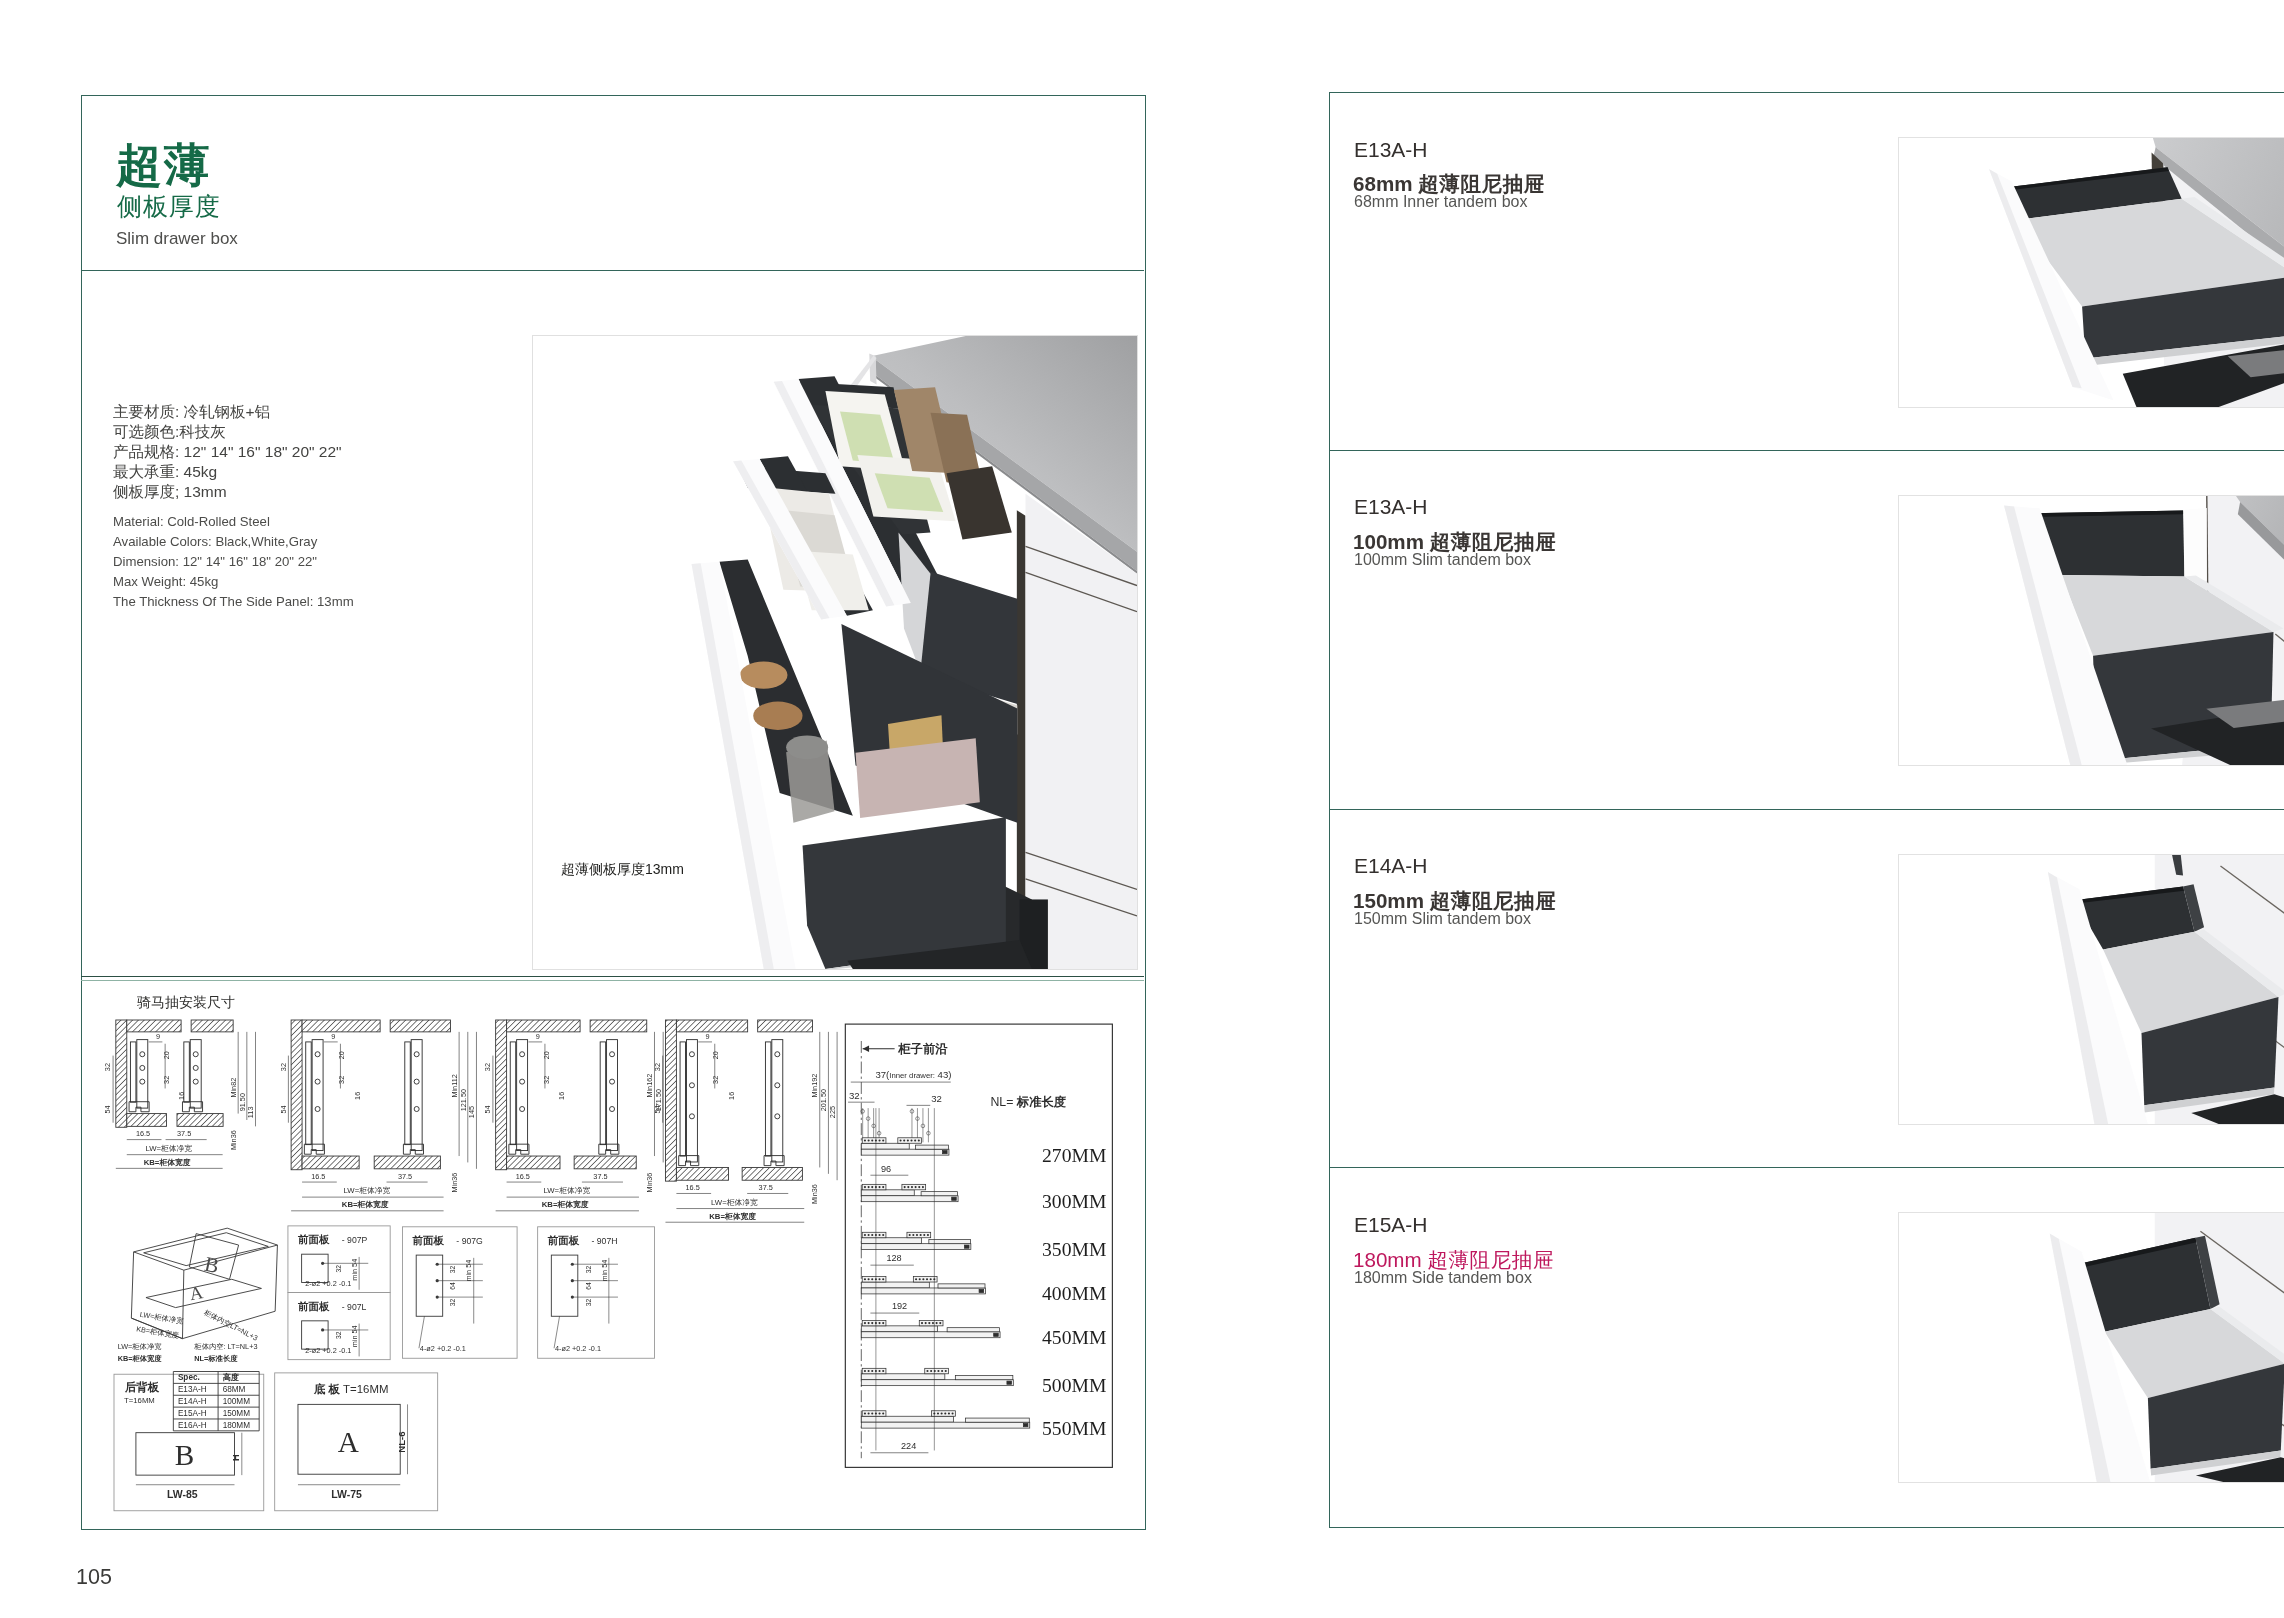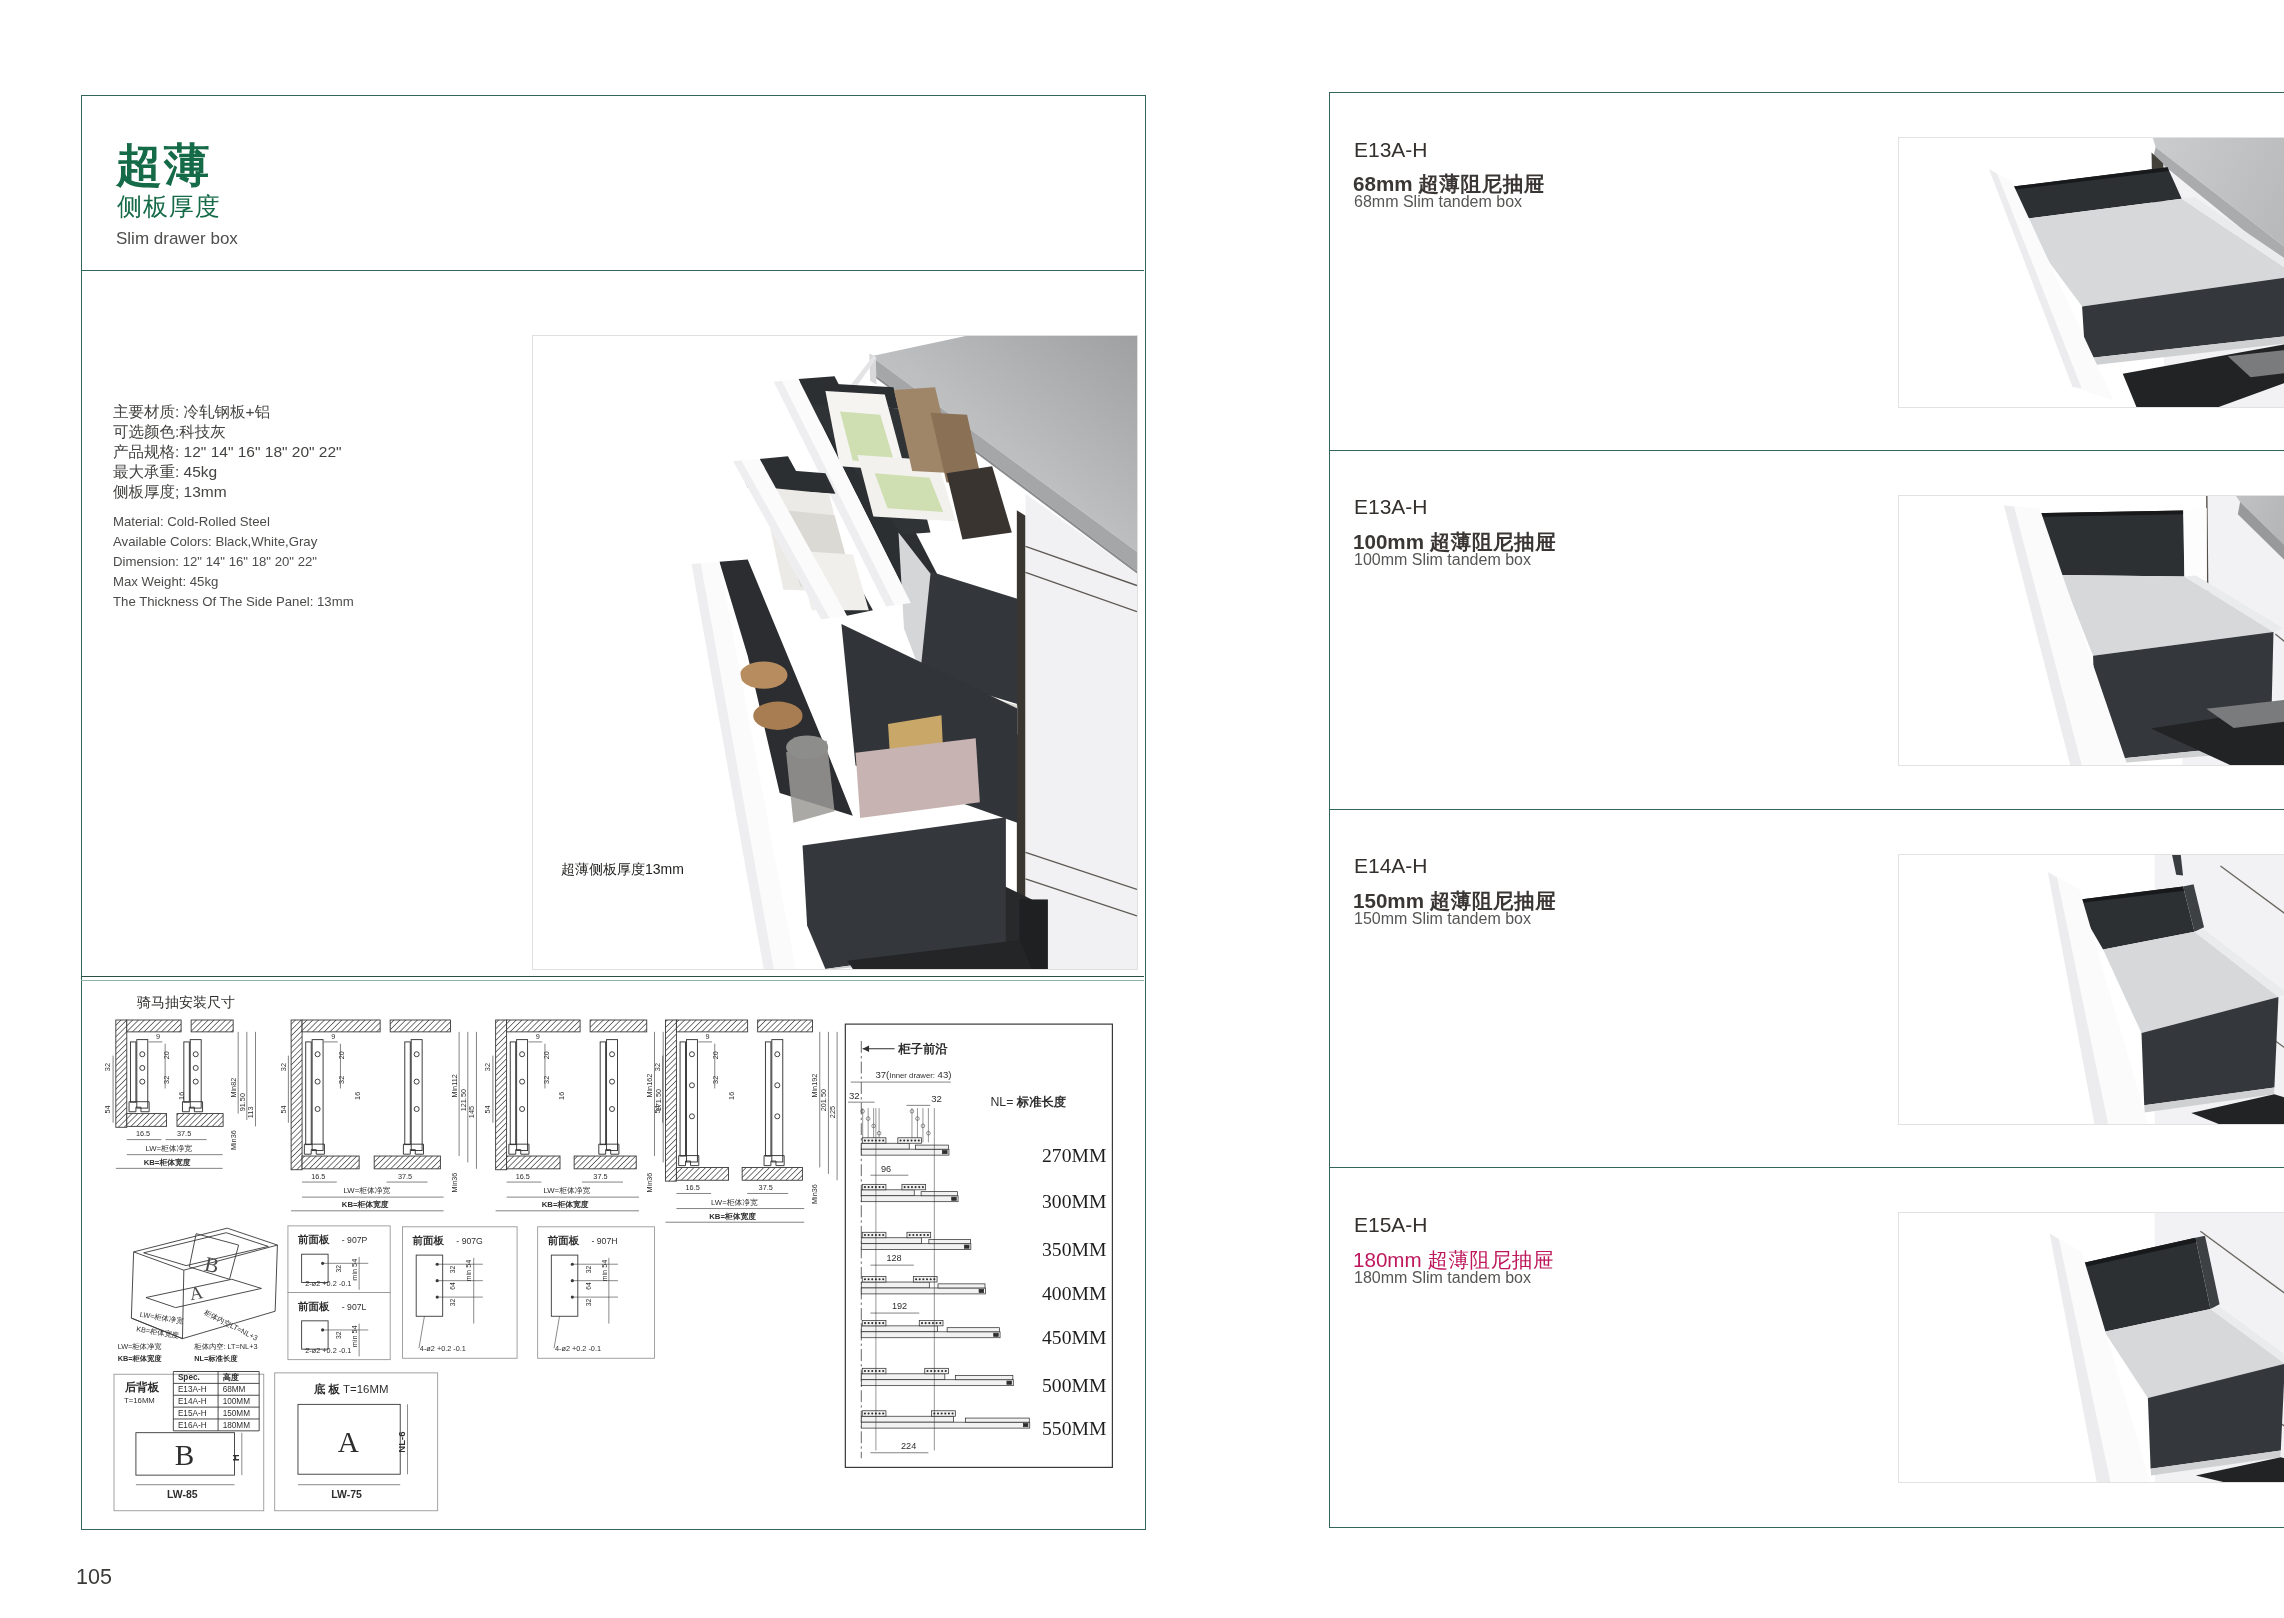--- a/index.html
+++ b/index.html
@@ -661,39 +661,39 @@
 <div class="abs" style="left:1329px;top:434px;width:1064px;height:0.9px;background:#33655a;"></div>
 
 <div class="abs" style="left:1329px;top:793px;width:1064px;height:0.9px;background:#33655a;"></div>
 
 <div class="abs" style="left:1329px;top:1151px;width:1064px;height:0.9px;background:#33655a;"></div>
 
 <div class="abs" style="left:1354px;top:122px;font-size:21px;color:#34302e;">E13A-H</div>
 
 <div class="abs" style="left:1353px;top:154px;font-size:20.6px;font-weight:bold;color:#3a3634;">68mm <span style="letter-spacing:0.5px;">超薄阻尼抽屉</span></div>
 
-<div class="abs" style="left:1354px;top:177px;font-size:16px;color:#565654;">68mm Slim tandem box</div>
+<div class="abs" style="left:1354px;top:177px;font-size:16px;color:#565654;">68mm Inner tandem box</div>
 
 <div class="abs" style="left:1354px;top:479px;font-size:21px;color:#34302e;">E13A-H</div>
 
 <div class="abs" style="left:1353px;top:512px;font-size:20.6px;font-weight:bold;color:#3a3634;">100mm <span style="letter-spacing:0.5px;">超薄阻尼抽屉</span></div>
 
 <div class="abs" style="left:1354px;top:535px;font-size:16px;color:#565654;">100mm Slim tandem box</div>
 
 <div class="abs" style="left:1354px;top:838px;font-size:21px;color:#34302e;">E14A-H</div>
 
 <div class="abs" style="left:1353px;top:871px;font-size:20.6px;font-weight:bold;color:#3a3634;">150mm <span style="letter-spacing:0.5px;">超薄阻尼抽屉</span></div>
 
 <div class="abs" style="left:1354px;top:894px;font-size:16px;color:#565654;">150mm Slim tandem box</div>
 
 <div class="abs" style="left:1354px;top:1197px;font-size:21px;color:#34302e;">E15A-H</div>
 
 <div class="abs" style="left:1353px;top:1230px;font-size:20.6px;font-weight:normal;color:#be185d;text-align:right;">180mm <span style="letter-spacing:0.5px;">超薄阻尼抽屉</span></div>
 
-<div class="abs" style="left:1354px;top:1253px;font-size:16px;color:#565654;">180mm Slim tandem box</div>
+<div class="abs" style="left:1354px;top:1253px;font-size:16px;color:#565654;">180mm Side tandem box</div>
 
 <div class="abs" style="left:1898px;top:121px;width:469px;height:269px;border:0.5px solid #e2e2e2;">
 <svg width="469" height="269" viewBox="0 0 1027 589">
 <defs>
 <linearGradient id="ct1" x1="0" y1="0" x2="1" y2="0.4">
   <stop offset="0" stop-color="#cbccce"></stop>
           <stop offset="1" stop-color="#b0b1b3"></stop>
 </linearGradient>
 </defs>
 

